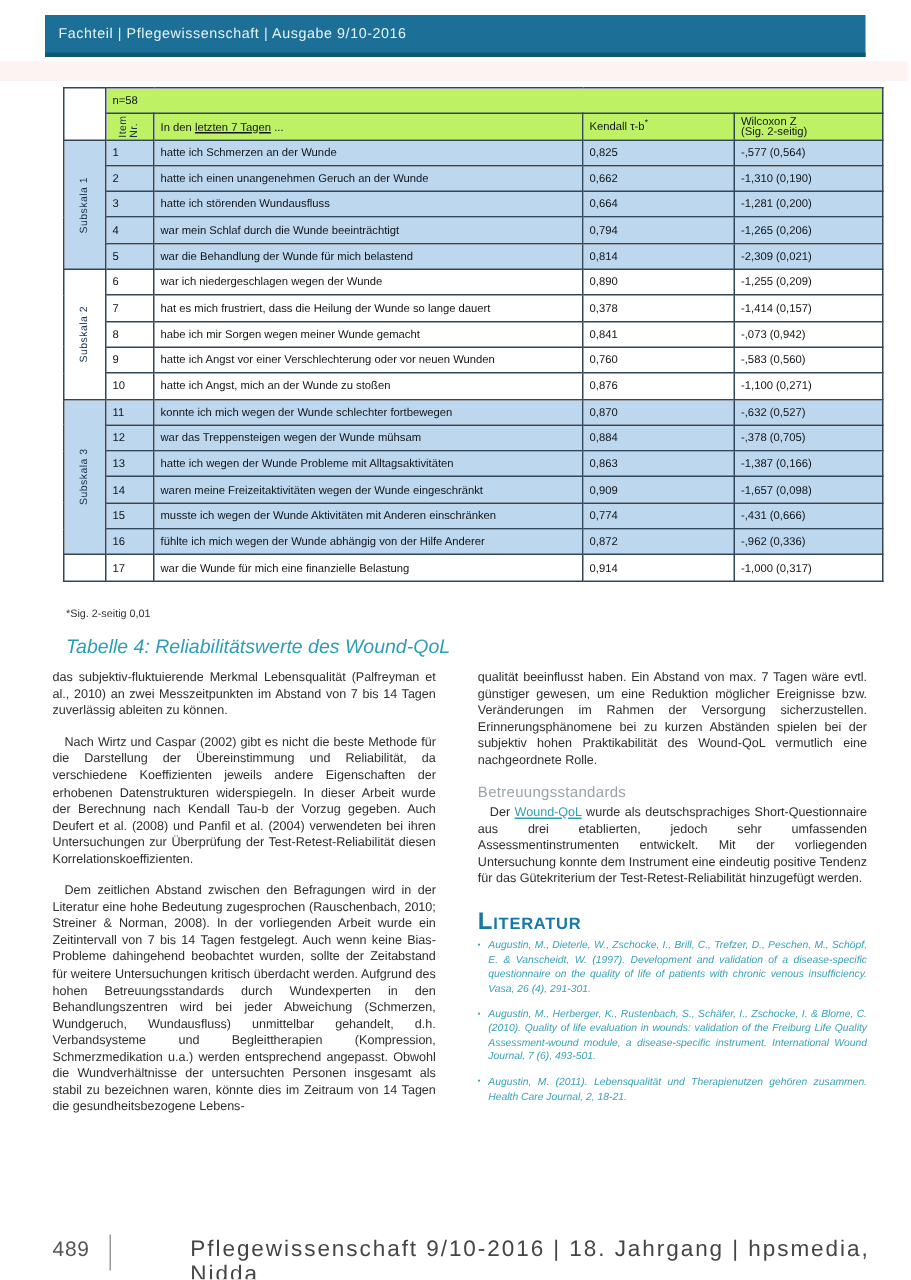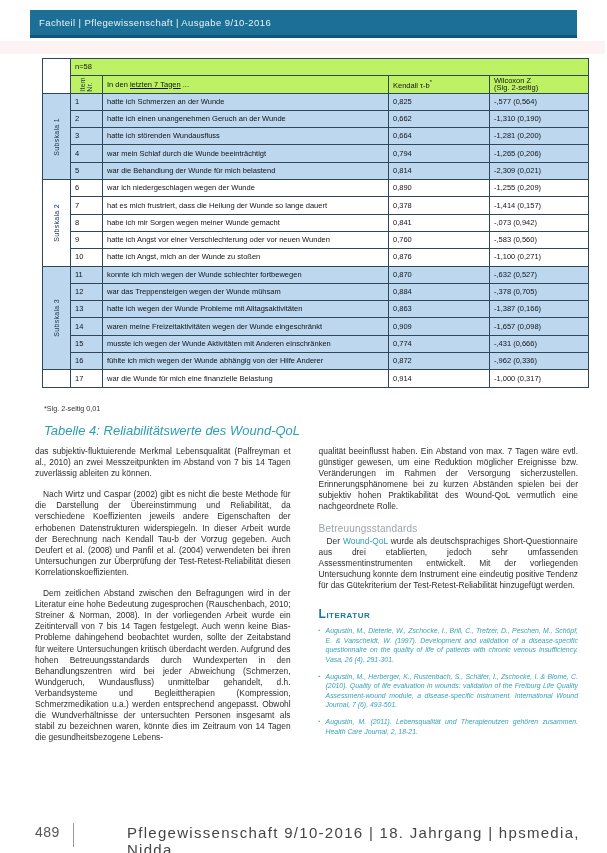--- a/index.html
+++ b/index.html
@@ -36,23 +36,23 @@
   .caption{position:absolute;left:44px;top:423px;font-size:13px;font-style:italic;color:#2e9eb4;}
 
   
   .cols{position:absolute;left:35px;top:446px;width:543px;display:flex;gap:28px;}
   .col{font-size:8.4px;line-height:11.1px;text-align:justify;color:#2e2e2e;}
   .col-left{width:263px;}
   .col-right{width:267px;}
   .col p{margin:0 0 10px 0;}
   .col p.indent{text-indent:8px;}
   .concl-head{margin:2px 0 2px 0;font-size:10px;font-weight:normal;color:#9aa4a8;letter-spacing:.2px;}
-  .wound{color:#2e9eb4;}
-
-  .lit-head{margin:18px 0 6px 0;font-size:12px;font-weight:bold;color:#1778a8;
+  .wound{color:#2e9eb4;text-decoration:underline;}
+
+  .lit-head{margin:18px 0 6px 0;font-size:16px;font-weight:bold;color:#1778a8;
             font-variant:small-caps;letter-spacing:.5px;}
   .ref{font-size:6.9px;line-height:9.6px;font-style:italic;color:#3aa2b7;margin:0 0 7px 0;
        text-align:justify;position:relative;padding-left:7px;}
   .ref .bullet{position:absolute;left:0;top:0;font-size:5px;font-style:normal;color:#3aa2b7;}
 
   
   .footer{position:absolute;left:35px;top:823px;display:flex;align-items:flex-start;}
   .pageno{font-size:14px;color:#555;width:40px;letter-spacing:.5px;padding-top:1px;}
   .fsep{width:1px;height:24px;background:#9a9a9a;margin-right:11px;}
   .ftext{font-size:15px;color:#454545;letter-spacing:1.3px;padding-top:1px;padding-left:42px;}

